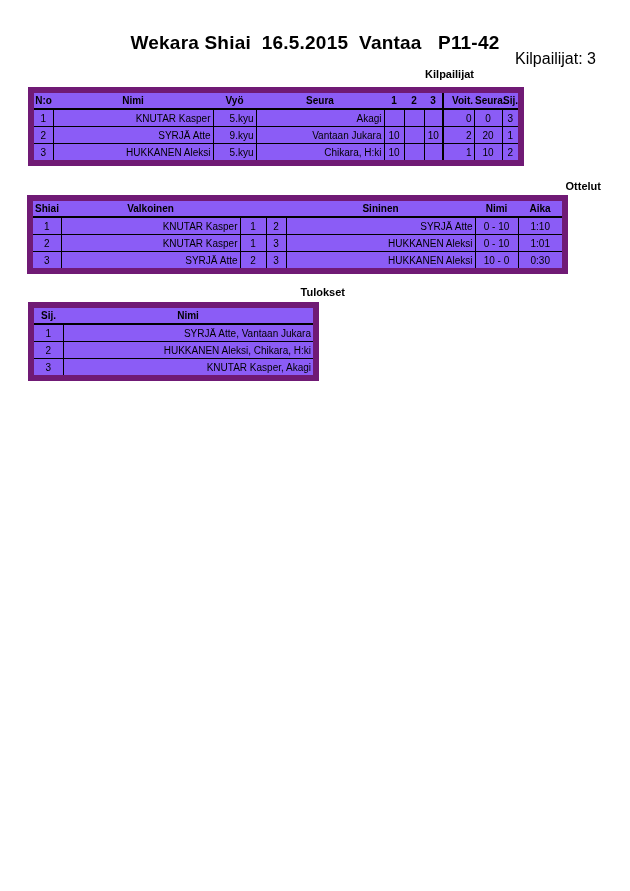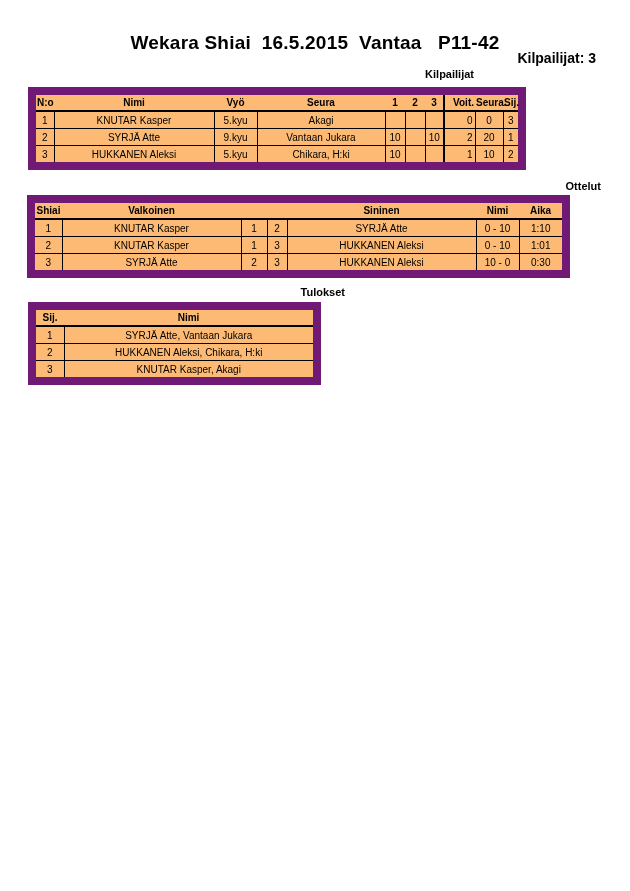--- a/index.html
+++ b/index.html
@@ -6,46 +6,46 @@
   .page {
     position:relative; width:630px; height:891px; background:#ffffff;
     font-family:"Liberation Sans", sans-serif; color:#000; overflow:hidden;
   }
   .title {
     position:absolute; top:32px; left:0; width:630px; text-align:center;
     font-size:19px; font-weight:bold; white-space:pre; letter-spacing:0.2px;
   }
   .count-label {
     position:absolute; top:50px; left:0; width:596px; text-align:right;
-    font-size:14px; font-weight:bold;
+    font-size:16px; font-weight:normal;
   }
   .sec-label { position:absolute; font-size:11px; font-weight:bold; text-align:right; white-space:nowrap; }
   .sec1 { top:68px;  left:0; width:474px; }
   .sec2 { top:180px; left:0; width:594px;margin-left:7px; }
   .sec3 { top:286px; left:4px; width:341px; }
 
   table {
     position:absolute; border-collapse:collapse; table-layout:fixed;
-    background:#fdba74; border:8px solid #701a75;
+    background:#8b5cf6; border:6px solid #701a75;
   }
   .t1 { left:28px; top:87px;  width:490px; }
   .t2 { left:27px; top:195px; width:535px; }
   .t3 { left:28px; top:302px; width:285px; }
 
   th {
     border:none; border-bottom:2px solid #000;
     font-size:10px; font-weight:bold; height:15px;
     padding:0 1px; text-align:center; white-space:nowrap; overflow:visible;
   }
   td {
     border:1px solid #000; font-size:10px; height:16px;
     padding:0 2px; text-align:center; white-space:nowrap; overflow:hidden;
     vertical-align:middle;
   }
-  td.l { text-align:center; }
+  td.l { text-align:right; }
   .sep { border-left:2px solid #000;text-align:right; }
 </style>
 </head>
 <body>
 
 <div class="page">
 
   <div class="title">Wekara Shiai  16.5.2015  Vantaa   P11-42</div>
   <div class="count-label">Kilpailijat: 3</div>
 

